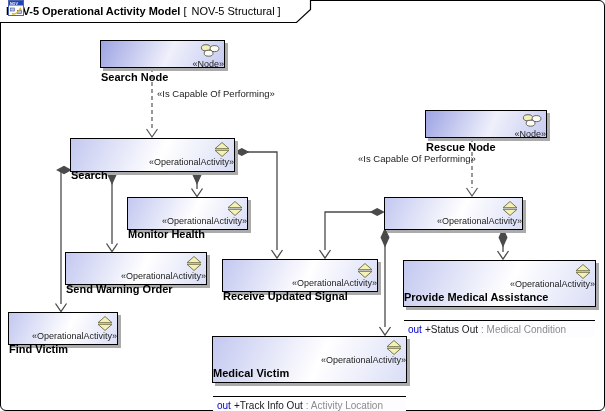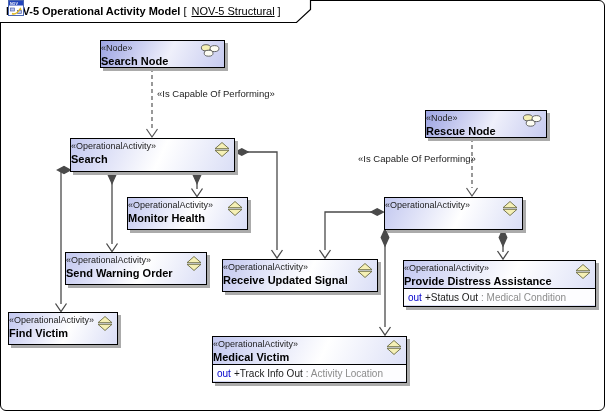--- a/index.html
+++ b/index.html
@@ -10,40 +10,40 @@
   #frame{position:absolute;inset:0;border:1px solid #000;border-radius:6px;pointer-events:none;}
   
   #title-tab{position:absolute;left:0;top:0;width:314px;height:24px;}
   #title-tab svg{position:absolute;left:0;top:0;}
   #title-content{
     position:absolute;left:6px;top:0;height:22px;display:flex;align-items:center;
     white-space:nowrap;font-size:11px;color:#000;
   }
   #title-content .model{font-weight:bold;}
   #title-content .brk{margin:0 3px;}
-  #title-content .diagram{margin-left:2px;text-decoration:underline;}
+  #title-content .diagram{margin-left:2px;}
   
   .node-box{
     position:absolute;border:1.4px solid #000;box-shadow:3px 3px 0 #ababab;
     box-sizing:border-box;
   }
   .fill-node{background:linear-gradient(115deg,#9da4e3 0%,#eff0fb 55%,#c7cbf0 100%);}
   .fill-act{background:linear-gradient(115deg,#c3c8f0 0%,#ffffff 55%,#dadef6 100%);}
   .stereo{
-    font-size:9px;color:#1c1c1c;text-align:left;padding-top:2px;line-height:11px;
+    font-size:9px;color:#1c1c1c;text-align:right;padding-top:18px;line-height:11px;
     white-space:nowrap;
   }
   .bname{
     font-size:11px;font-weight:bold;color:#000;text-align:left;line-height:14px;
     white-space:nowrap;
   }
   .corner-icon{position:absolute;top:3px;right:4px;}
   .attrs{
     border-top:1.2px solid #000;background:#fdfdff;font-size:10px;line-height:15px;
-    padding:1px 3px 0 4px;white-space:nowrap;
+    padding:1px 3px 0 4px;white-space:nowrap;margin-top:16px;
   }
   .attr-dir{color:#0000cc;}
   .attr-name{color:#1a1a1a;margin-left:3px;}
   .attr-type{color:#8c8c8c;margin-left:3px;}
   
   .edge-label{
     position:absolute;font-size:9.5px;color:#1c1c1c;white-space:nowrap;
   }
   #edges{position:absolute;left:0;top:0;}
 </style>
@@ -205,21 +205,21 @@
     </svg>
     <div class="stereo">«OperationalActivity»</div>
   </div>
 
   <div class="node-box fill-act" style="left:403px;top:260px;width:193px;height:47px;">
     <svg class="corner-icon" width="16" height="15" viewBox="0 0 16 15">
       <polygon points="8,0.5 15,6.7 1,6.7" fill="#f5f0b5" stroke="#6a6a42" stroke-width="0.9"></polygon>
       <polygon points="1,8.3 15,8.3 8,14.5" fill="#f5f0b5" stroke="#6a6a42" stroke-width="0.9"></polygon>
     </svg>
     <div class="stereo">«OperationalActivity»</div>
-    <div class="bname">Provide Distress Assistance</div>
+    <div class="bname">Provide Medical Assistance</div>
     <div class="attrs">
       <span class="attr-dir">out</span><span class="attr-name">+Status Out</span><span class="attr-type">: Medical Condition</span>
     </div>
   </div>
 
   <div class="node-box fill-act" style="left:212px;top:336px;width:195px;height:47px;">
     <svg class="corner-icon" width="16" height="15" viewBox="0 0 16 15">
       <polygon points="8,0.5 15,6.7 1,6.7" fill="#f5f0b5" stroke="#6a6a42" stroke-width="0.9"></polygon>
       <polygon points="1,8.3 15,8.3 8,14.5" fill="#f5f0b5" stroke="#6a6a42" stroke-width="0.9"></polygon>
     </svg>

